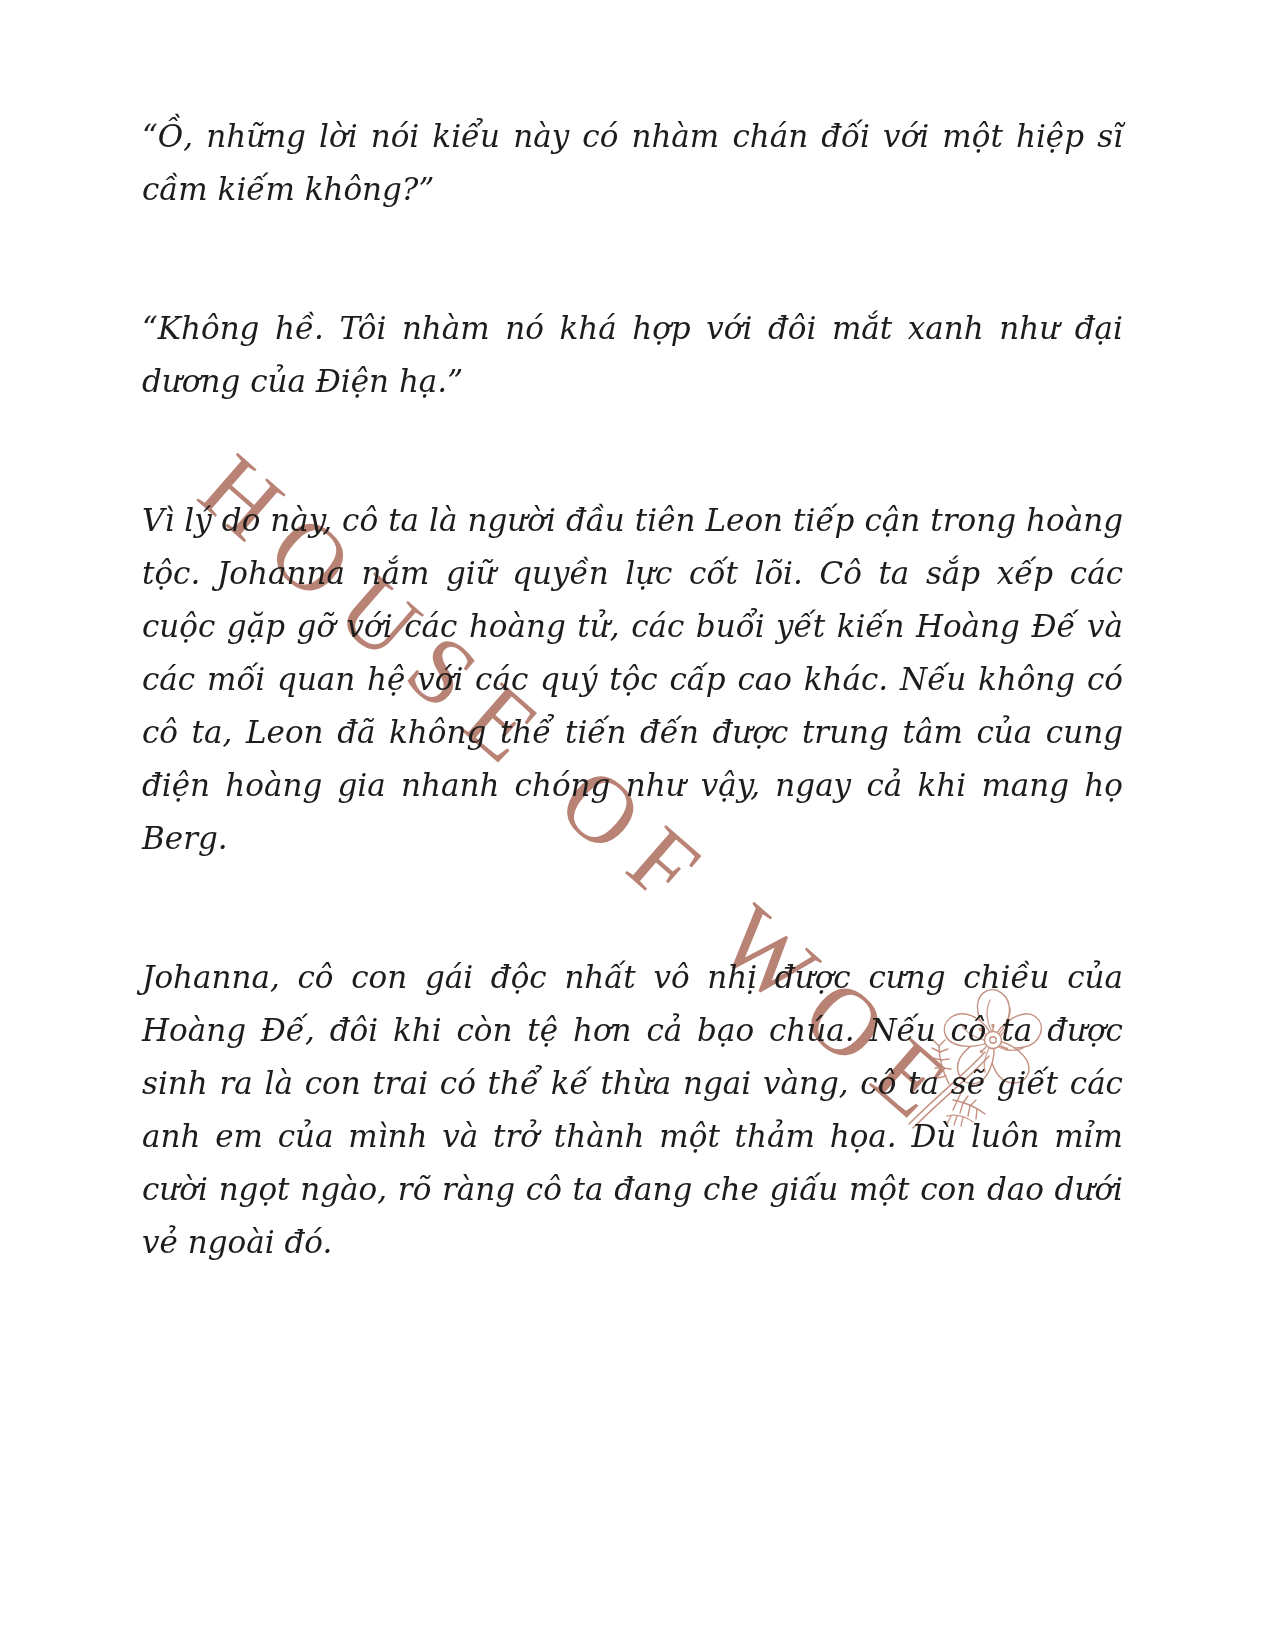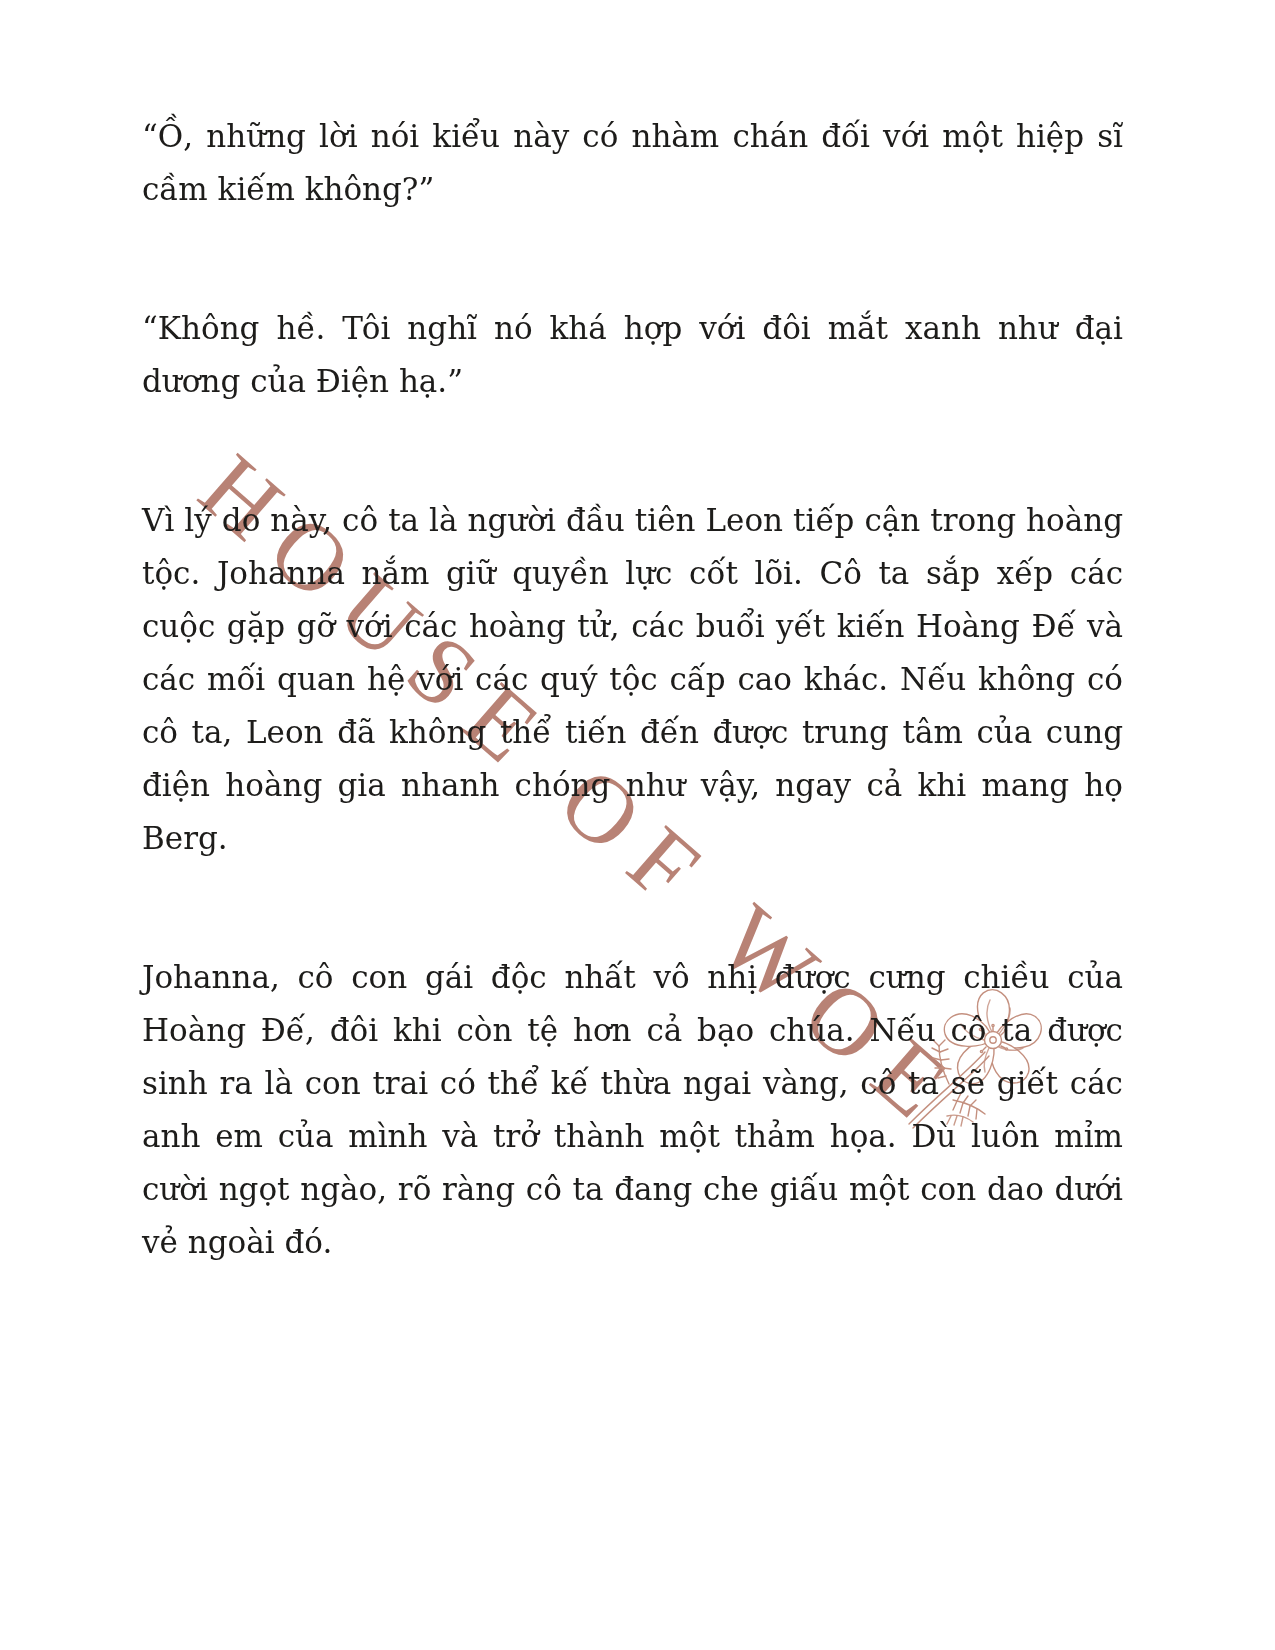--- a/index.html
+++ b/index.html
@@ -22,20 +22,21 @@
     width: 986px;
     z-index: 3;
     color: #1d1c1a;
     font-size: 31px;
     line-height: 53px;
     text-align: justify;
   }
   .text-content p {
     margin: 0 5px 86px 0;
     padding: 0;
+    font-style: italic;
   }
   .watermark {
     position: absolute;
     left: 252px;
     top: 432px;
     z-index: 1;
     transform-origin: 0 0;
     transform: rotate(41deg);
     font-family: "Liberation Serif", "DejaVu Serif", serif;
     font-size: 96px;
@@ -97,18 +98,18 @@
       <path d="M60,112 C70,114 82,118 92,126"></path>
       <path d="M64,113 L60,122 M70,115 L67,125 M77,118 L75,128 M84,121 L83,131"></path>
       <path d="M64,113 L68,105 M70,115 L75,108 M77,118 L83,112"></path>
       <path d="M54,128 C62,126 72,128 80,134" opacity="0.9"></path>
       <path d="M58,128 L54,136 M64,128 L61,137 M70,129 L68,138" opacity="0.9"></path>
     </svg>
   </div>
 
   <div class="text-content">
     <p>“Ồ, những lời nói kiểu này có nhàm chán đối với một hiệp sĩ cầm kiếm không?”</p>
-    <p>“Không hề. Tôi nghĩ nó khá hợp với đôi mắt xanh như đại dương của Điện hạ.”</p>
+    <p>“Không hề. Tôi nhàm nó khá hợp với đôi mắt xanh như đại dương của Điện hạ.”</p>
     <p>Vì lý do này, cô ta là người đầu tiên Leon tiếp cận trong hoàng tộc. Johanna nắm giữ quyền lực cốt lõi. Cô ta sắp xếp các cuộc gặp gỡ với các hoàng tử, các buổi yết kiến Hoàng Đế và các mối quan hệ với các quý tộc cấp cao khác. Nếu không có cô ta, Leon đã không thể tiến đến được trung tâm của cung điện hoàng gia nhanh chóng như vậy, ngay cả khi mang họ Berg.</p>
     <p>Johanna, cô con gái độc nhất vô nhị được cưng chiều của Hoàng Đế, đôi khi còn tệ hơn cả bạo chúa. Nếu cô ta được sinh ra là con trai có thể kế thừa ngai vàng, cô ta sẽ giết các anh em của mình và trở thành một thảm họa. Dù luôn mỉm cười ngọt ngào, rõ ràng cô ta đang che giấu một con dao dưới vẻ ngoài đó.</p>
   </div>
 
 </div>
 
 </body></html>

